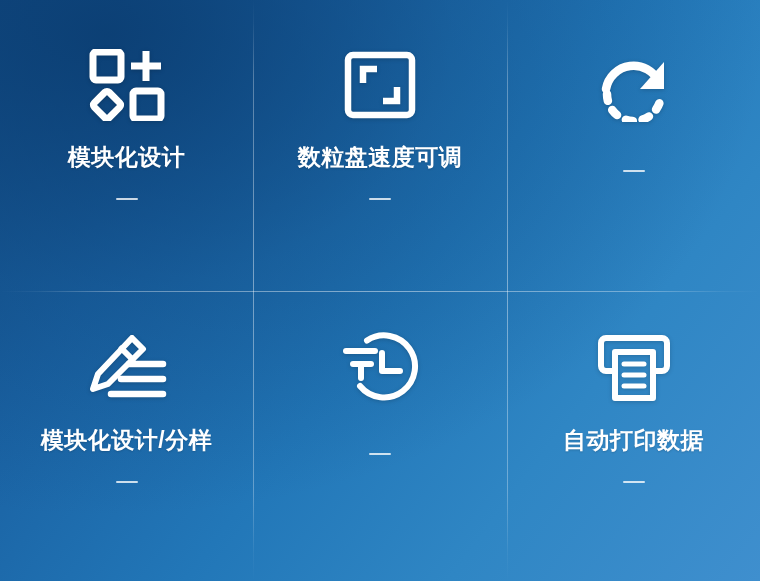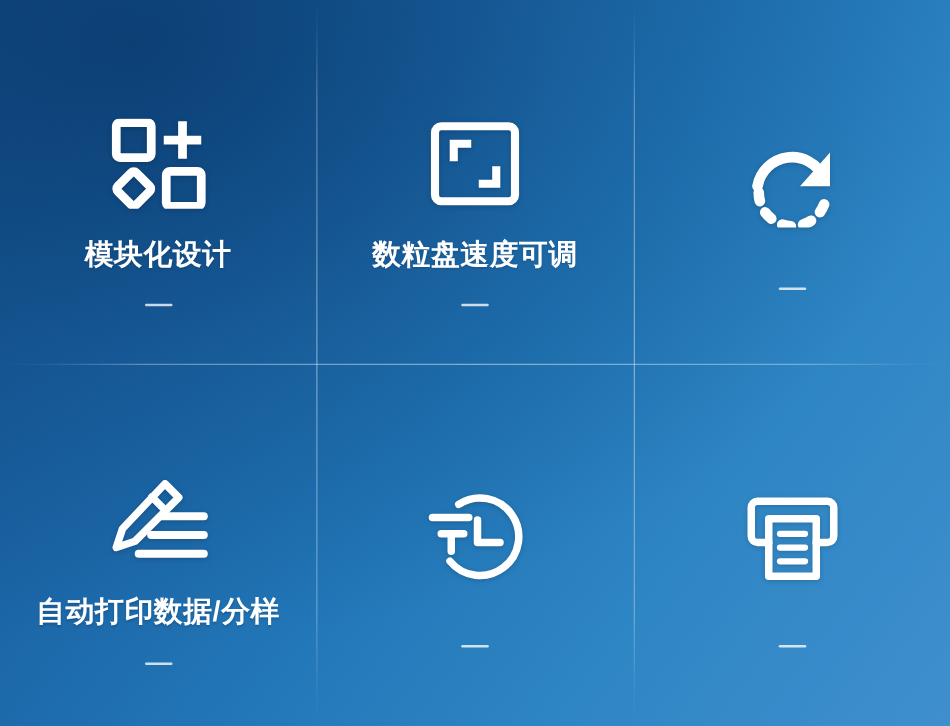--- a/index.html
+++ b/index.html
@@ -69,21 +69,20 @@
     grid-template-columns: 253px 254px 253px;
     grid-template-rows: 291px 290px;
     width: 760px;
     height: 581px;
   }
 
   .cell {
     display: flex;
     flex-direction: column;
     align-items: center;
-    justify-content: center;
     box-sizing: border-box;
   }
   
   .cell.row1 { padding-top: 42px; }
   .cell.row2 { padding-top: 34px; }
 
   .icon-wrap {
     width: 96px;
     height: 86px;
     display: flex;
@@ -170,21 +169,21 @@
 
           <path d="M45 7 L56 18 L21 53 L6 58 L11 43 Z" stroke="#ffffff" stroke-width="6" stroke-linejoin="round" fill="none"></path>
 
           <path d="M34.5 17.5 L45.5 28.5" stroke="#ffffff" stroke-width="6" stroke-linecap="round"></path>
 
           <path d="M42 33 L76 33" stroke="#ffffff" stroke-width="6.5" stroke-linecap="round"></path>
           <path d="M34 48 L76 48" stroke="#ffffff" stroke-width="6.5" stroke-linecap="round"></path>
           <path d="M24 63 L76 63" stroke="#ffffff" stroke-width="6.5" stroke-linecap="round"></path>
         </svg>
       </div>
-      <div class="cell-label">自动打印数据/分样</div>
+      <div class="cell-label">模块化设计/分样</div>
       <div class="cell-rule"></div>
     </div>
 
     <div class="cell row2">
       <div class="icon-wrap">
         <svg width="78" height="74" viewBox="0 0 78 74" fill="none" xmlns="http://www.w3.org/2000/svg">
 
           <path d="M26 9.5 A31 31 0 1 1 19 55" stroke="#ffffff" stroke-width="6" stroke-linecap="round" fill="none"></path>
 
           <path d="M41 22 L41 40 L59 40" stroke="#ffffff" stroke-width="6" stroke-linecap="round" stroke-linejoin="round" fill="none"></path>
@@ -203,17 +202,18 @@
 
           <path d="M9 8 h56 a5 5 0 0 1 5 5 v23 a5 5 0 0 1 -5 5 h-9 M18 41 h-9 a5 5 0 0 1 -5 -5 v-23 a5 5 0 0 1 5 -5" stroke="#ffffff" stroke-width="6" stroke-linecap="round" stroke-linejoin="round" fill="none"></path>
 
           <path d="M18 22 h38 v46 h-38 z" stroke="#ffffff" stroke-width="6" stroke-linejoin="round" fill="none"></path>
 
           <path d="M27 34 h20" stroke="#ffffff" stroke-width="5" stroke-linecap="round"></path>
           <path d="M27 45 h20" stroke="#ffffff" stroke-width="5" stroke-linecap="round"></path>
           <path d="M27 56 h20" stroke="#ffffff" stroke-width="5" stroke-linecap="round"></path>
         </svg>
       </div>
+      <div class="cell-label">自动打印数据</div>
       <div class="cell-rule"></div>
     </div>
 
   </div>
 </div>
 
 </body></html>

